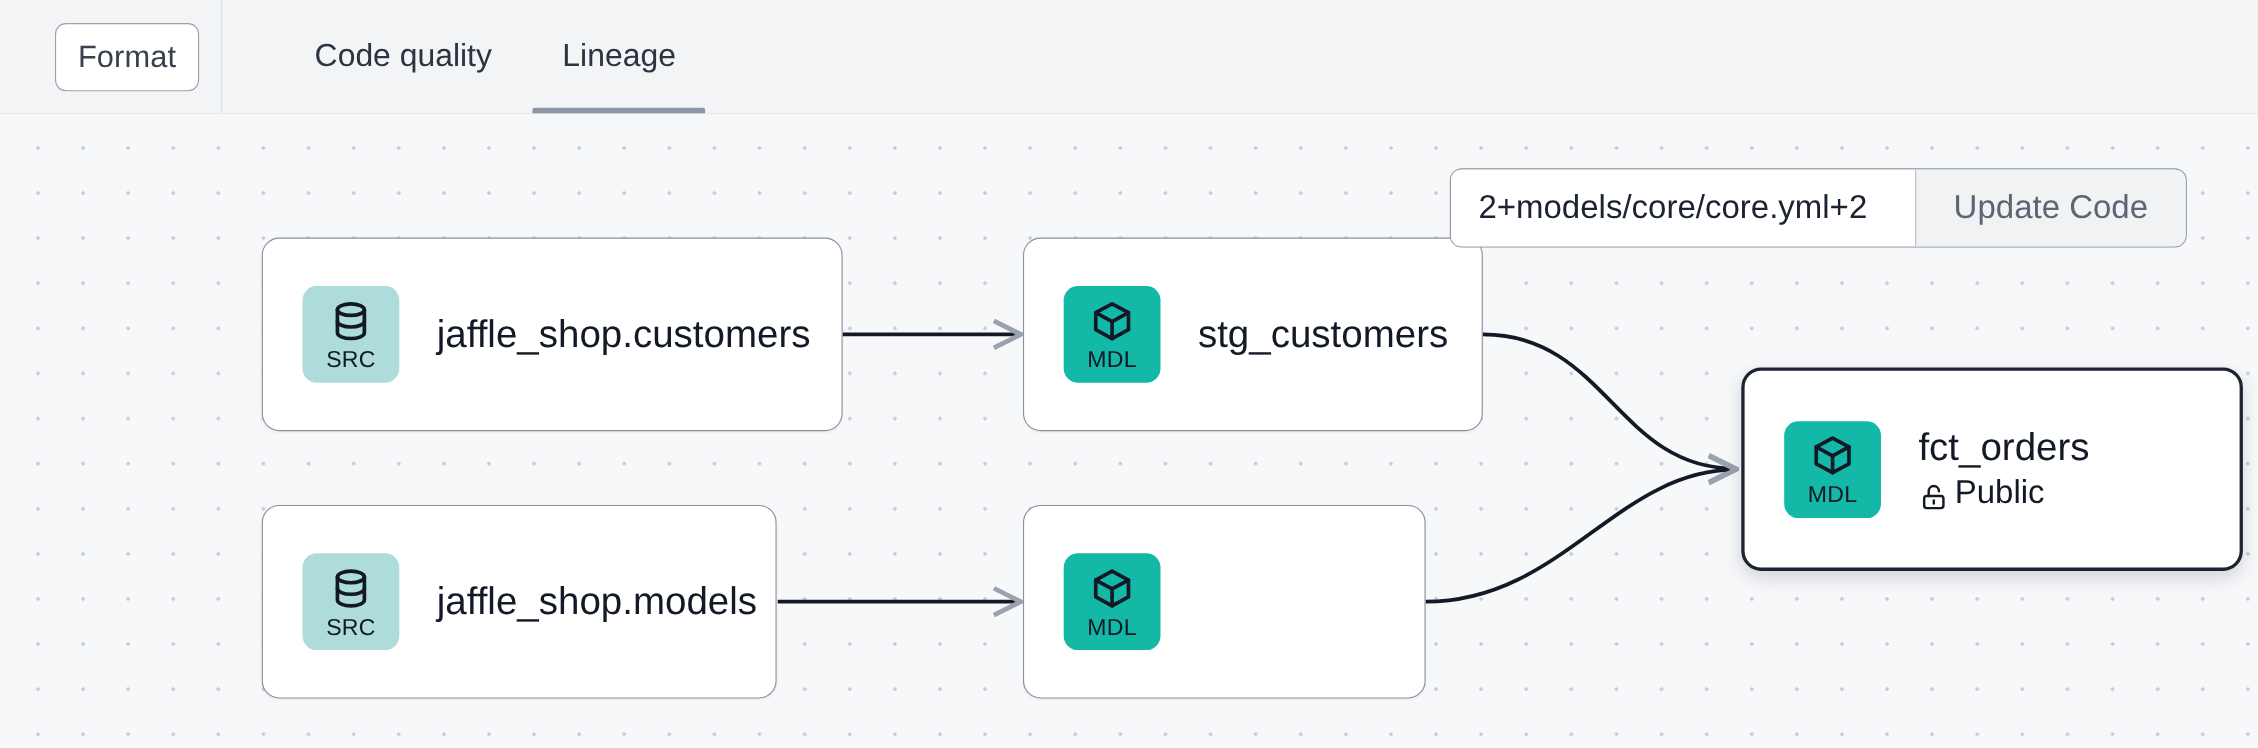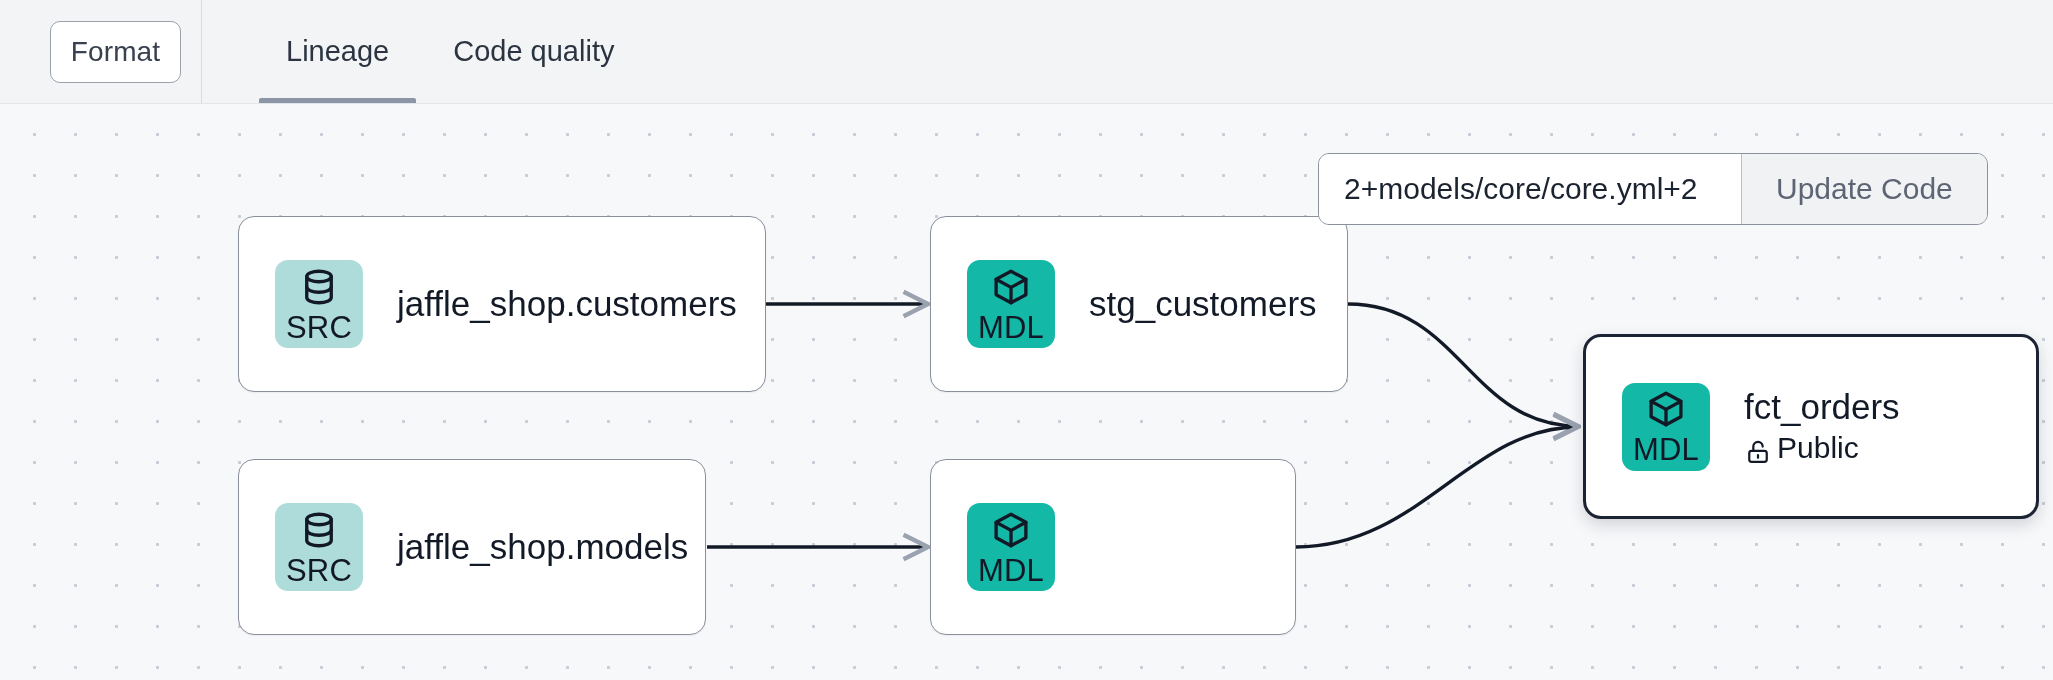--- a/index.html
+++ b/index.html
@@ -137,21 +137,21 @@
     justify-content: center;
     flex: 0 0 auto;
     gap: 1px;
   }
   .badge.src { background: #addcdb; }
   .badge.mdl { background: #14b8a6; }
 
   .badge svg { display: block; }
 
   .badge-label {
-    font-size: 31px;
+    font-size: 21px;
     color: #121826;
     line-height: 1;
     margin-top: 3px;
     letter-spacing: .2px;
   }
 
   .node-body {
     margin-left: 34px;
     display: flex;
     flex-direction: column;
@@ -227,22 +227,22 @@
 
 <div id="app">
 
   <div class="toolbar">
 
     <div class="format-zone">
       <button class="format-button">Format</button>
     </div>
 
     <div class="tabs">
+      <div class="tab">Code quality</div>
       <div class="tab active">Lineage</div>
-      <div class="tab">Code quality</div>
     </div>
 
   </div>
 
   <div class="canvas">
 
     <svg class="edges" viewBox="0 0 2053 576" width="2053" height="576">
       <defs>
         <marker id="arrow" viewBox="0 0 10 10" refX="9" refY="5" markerWidth="9" markerHeight="9" orient="auto-start-reverse">
           <path d="M 1 1 L 9 5 L 1 9" fill="none" stroke="#9aa2b0" stroke-width="1.4"></path>

